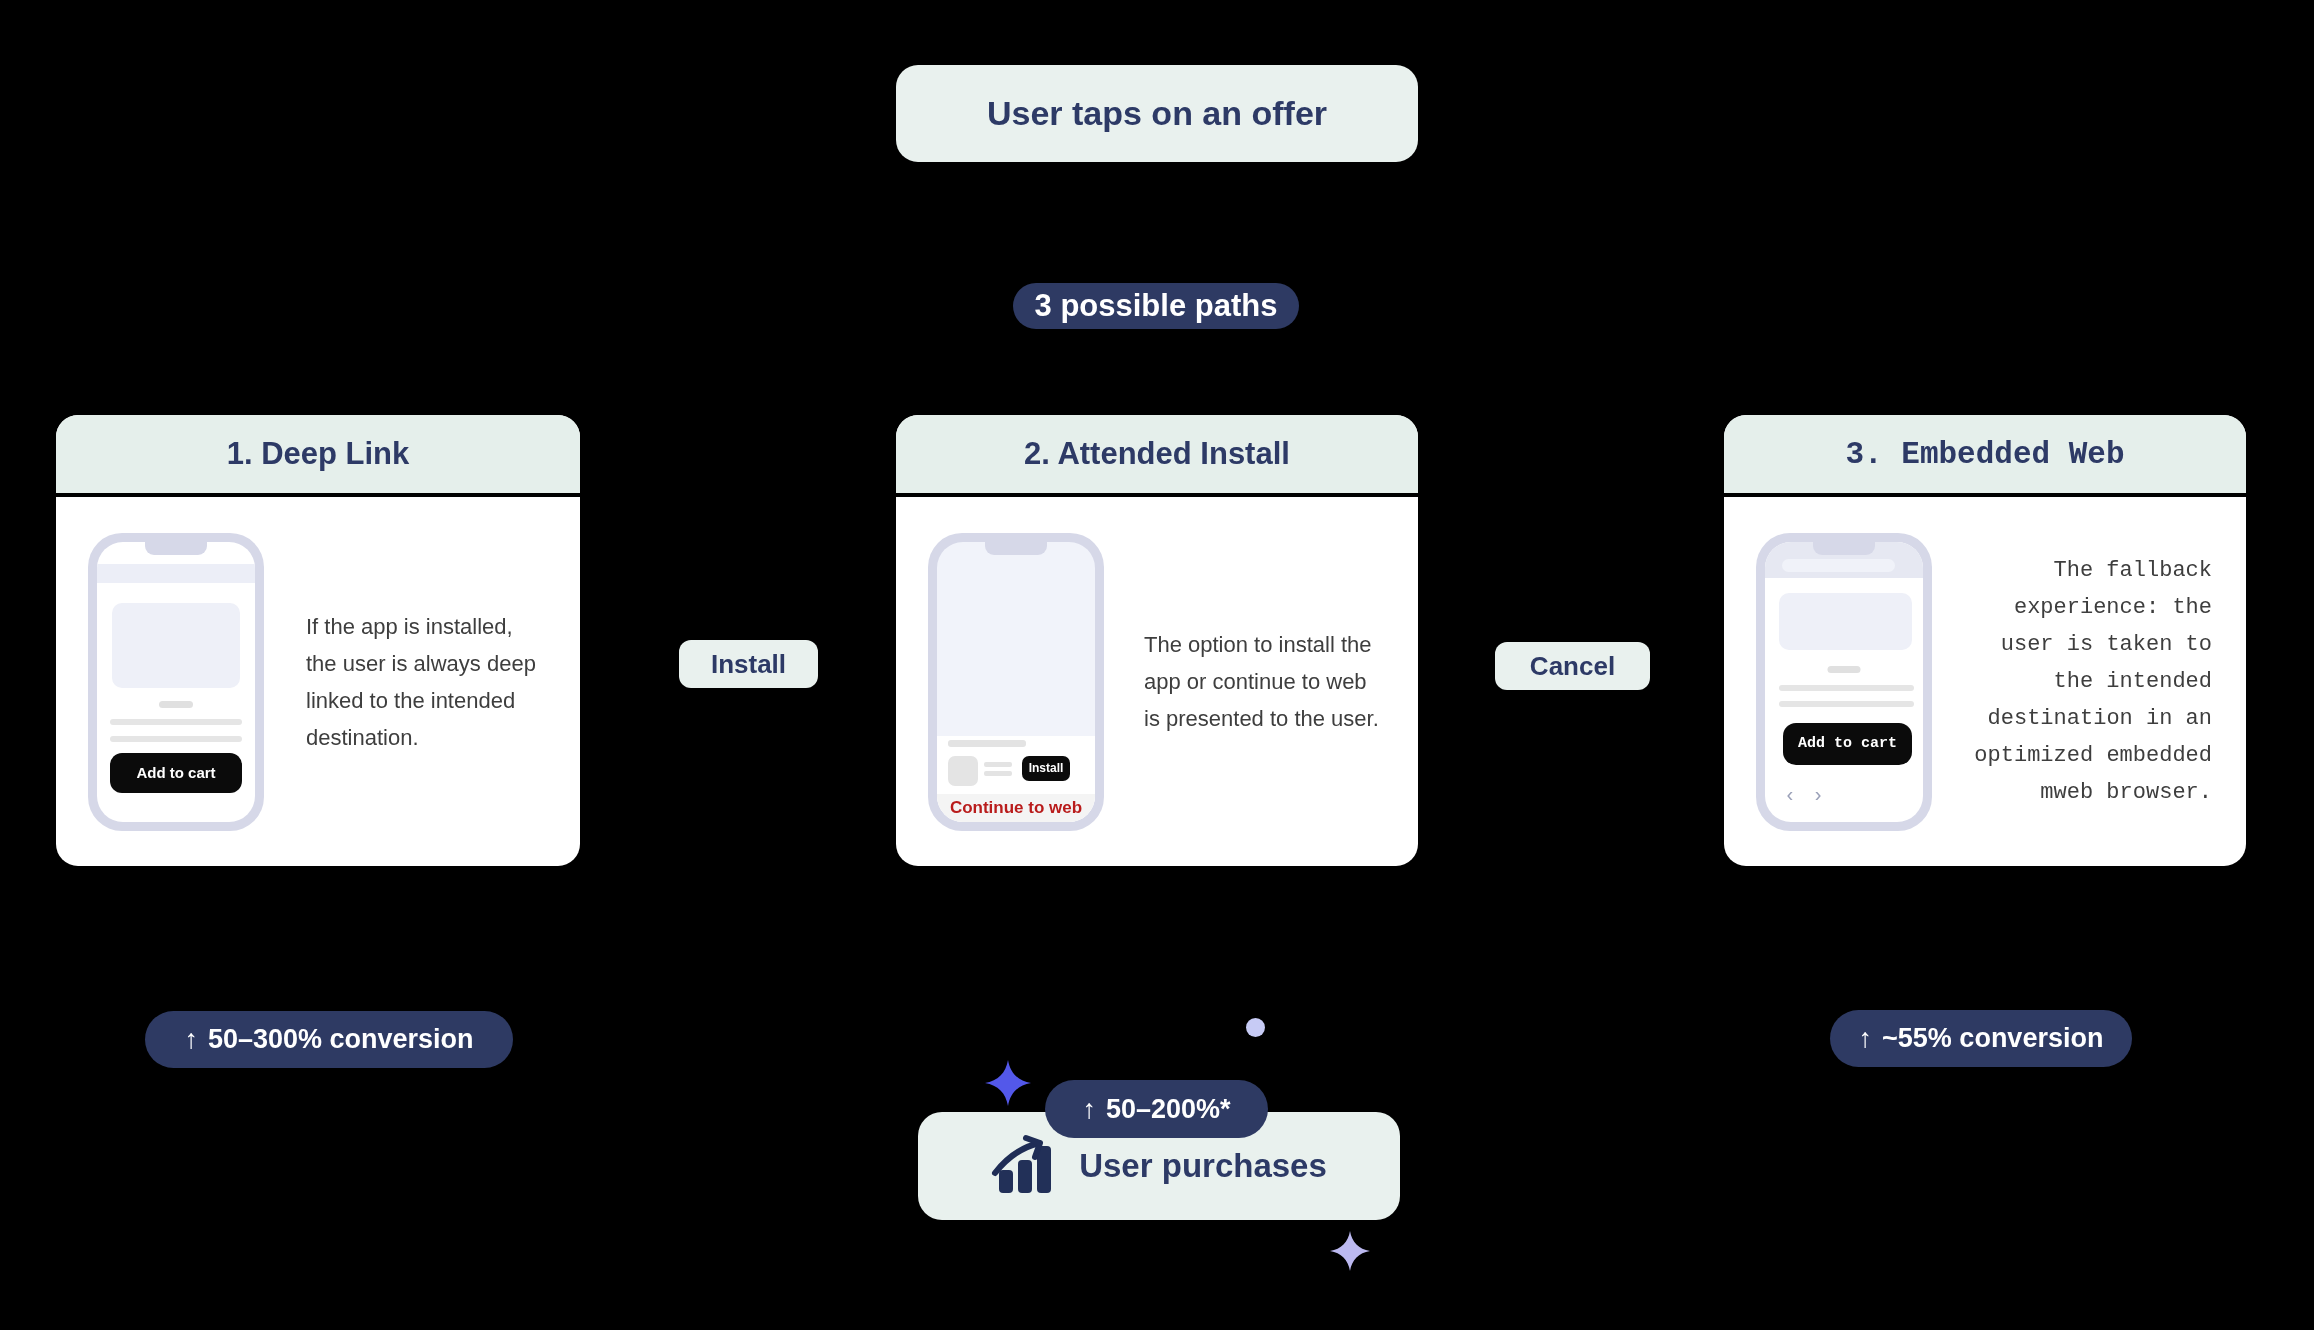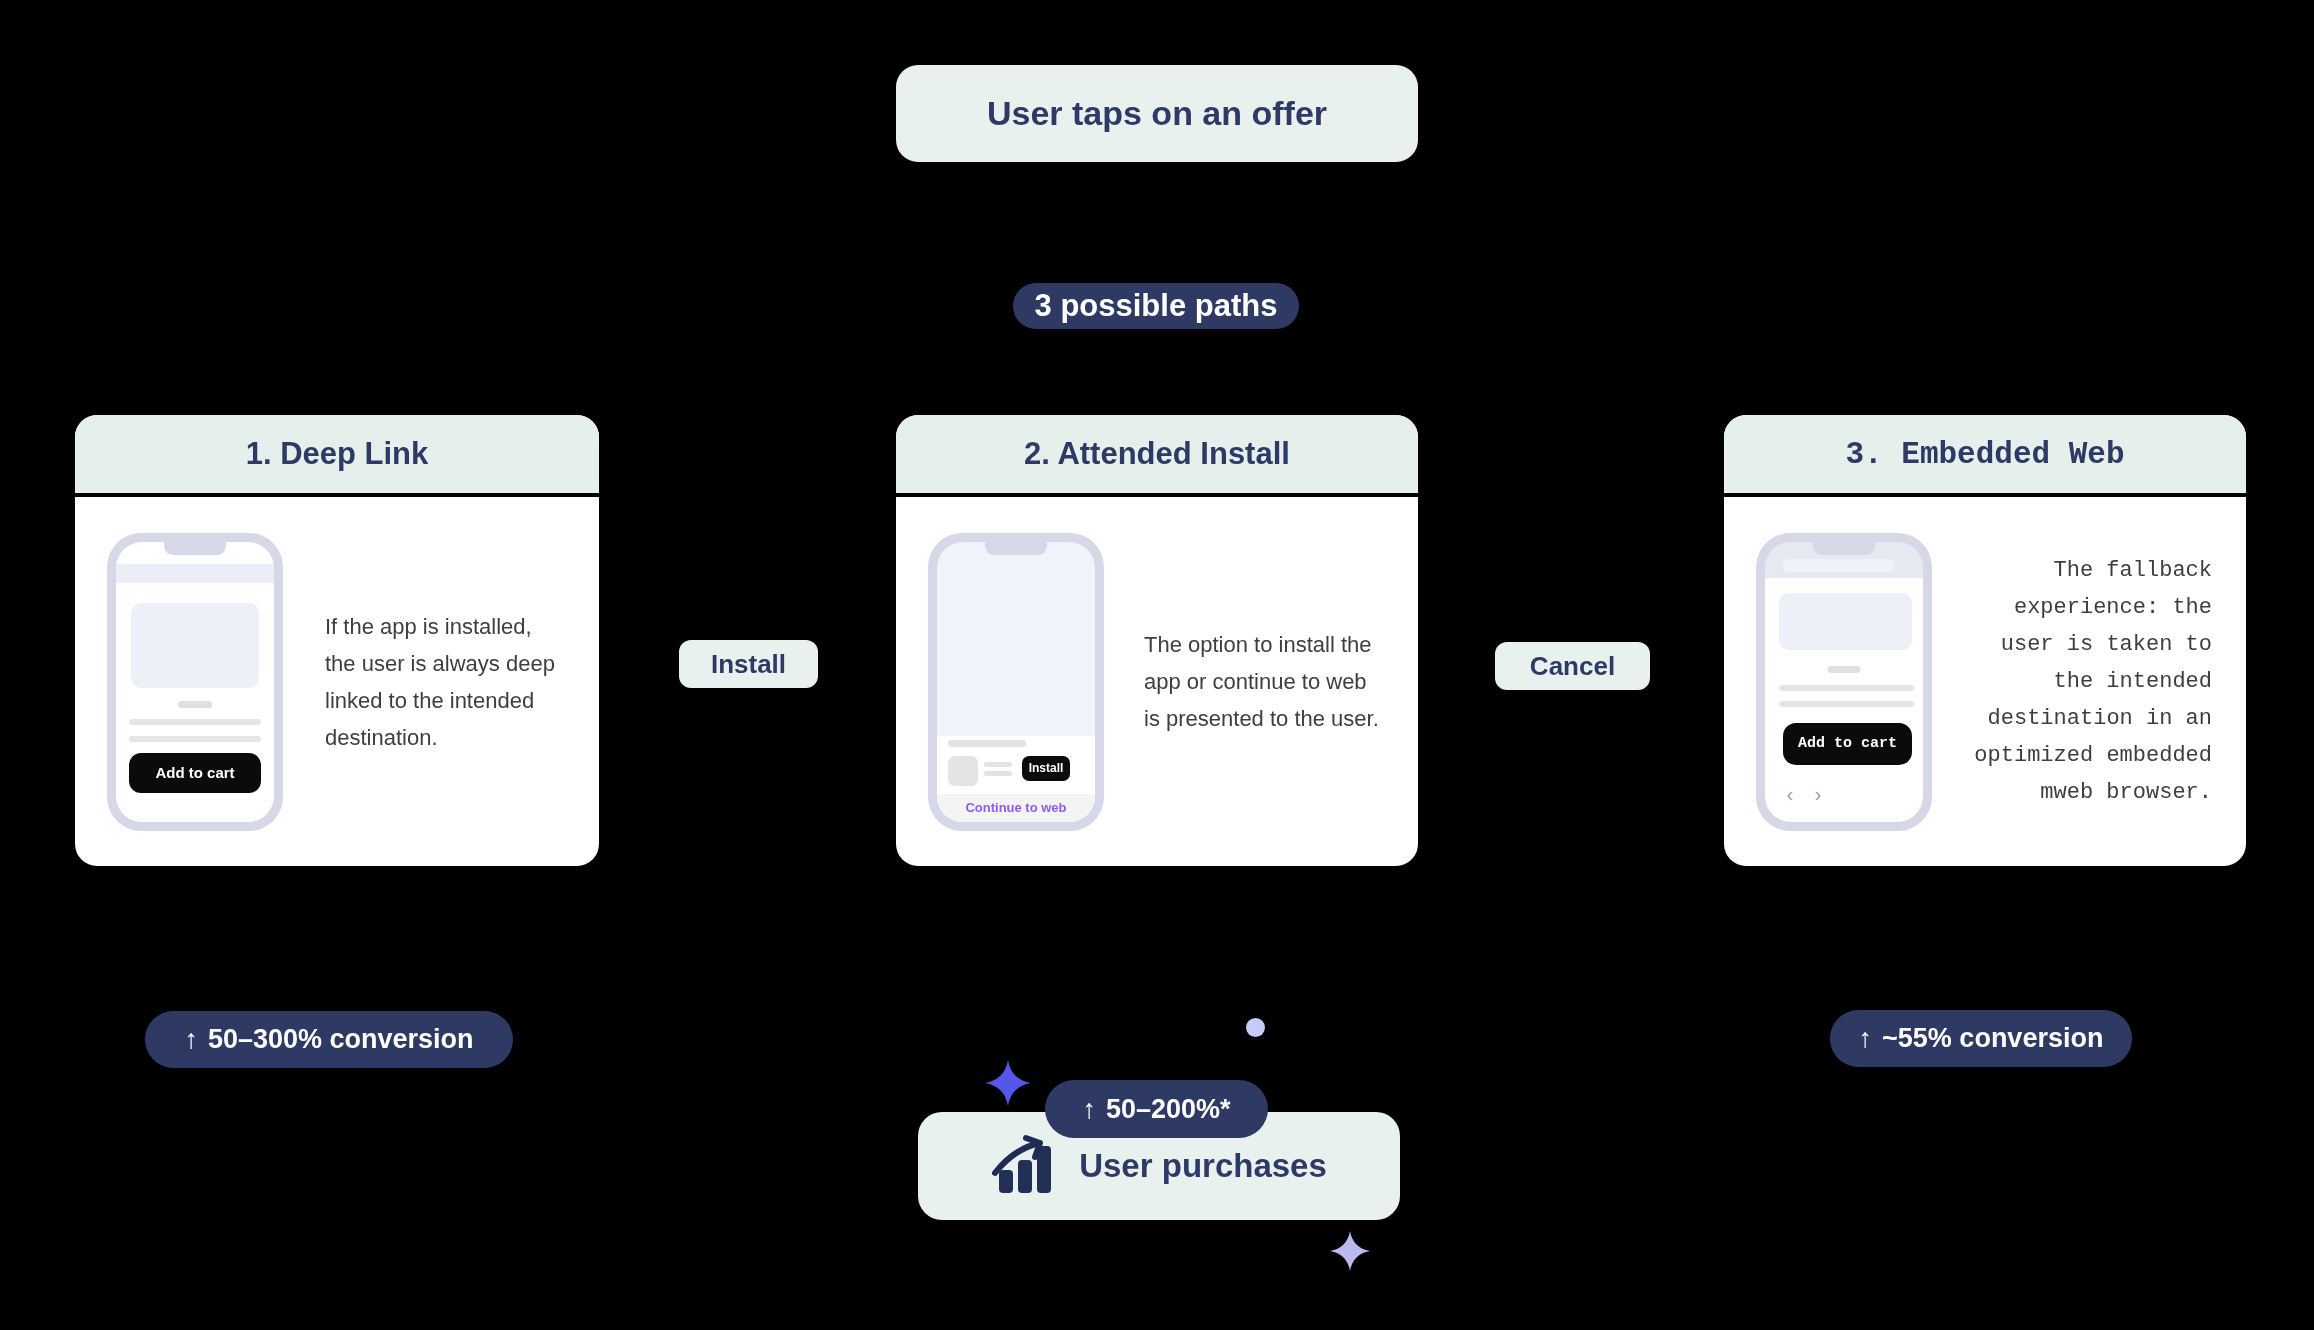--- a/index.html
+++ b/index.html
@@ -18,21 +18,21 @@
   .paths-badge{
     left:1013px;top:283px;width:286px;height:46px;background:#2e3a63;
     border-radius:23px;color:#ffffff;font-size:31px;font-weight:bold;
   }
 
   
   .card{
     top:415px;width:522px;height:451px;background:#ffffff;border-radius:22px;
     display:flex;flex-direction:column;
   }
-  .card-1{left:75px;width:524px;}
+  .card-1{left:56px;width:524px;}
   .card-2{left:896px;}
   .card-3{left:1724px;font-family:Liberation Mono, monospace;}
   .card-header{
     height:78px;flex:none;background:#e5efeb;border-radius:22px 22px 0 0;
     border-bottom:4px solid #000000;color:#2d3a66;font-size:31px;font-weight:bold;
     display:flex;align-items:center;justify-content:center;
   }
   .card-body{
     flex:1;display:flex;align-items:center;padding:0 32px;
   }
@@ -76,21 +76,21 @@
   .p2 .screen{background:#f1f3fa;}
   .p2-sheet{position:absolute;left:0;right:0;top:194px;bottom:0;background:#ffffff;}
   .p2-bar{position:absolute;top:4px;left:11px;width:78px;height:7px;background:#e3e3e3;border-radius:3px;}
   .p2-sq{position:absolute;top:20px;left:11px;width:30px;height:30px;background:#e4e4e4;border-radius:7px;}
   .p2-l1{position:absolute;top:26px;left:47px;width:28px;height:5px;background:#e3e3e3;border-radius:2px;}
   .p2-l2{position:absolute;top:35px;left:47px;width:28px;height:5px;background:#e3e3e3;border-radius:2px;}
   .p2-install{position:absolute;top:20px;left:85px;width:48px;height:25px;border-radius:7px;font-size:12px;}
   .p2-strip{
     position:absolute;left:0;right:0;bottom:0;height:28px;background:#f4f4f4;
     display:flex;align-items:center;justify-content:center;
-    font-size:13px;font-weight:bold;color:#8b5cf6;
+    font-size:17px;font-weight:bold;color:#b91c1c;
   }
 
   
   .p3-band{top:0;height:36px;background:#e6e8f2;}
   .p3-url{position:absolute;top:17px;left:17px;width:113px;height:13px;background:#f0f2f9;border-radius:7px;}
   .p3-block{top:51px;left:14px;right:11px;height:57px;}
   .p3-small{top:124px;left:50%;transform:translateX(-50%);width:33px;height:7px;background:#e0e0e0;}
   .p3-l1{top:143px;left:14px;right:9px;height:6px;}
   .p3-l2{top:159px;left:14px;right:9px;height:6px;}
   .p3-cta{left:18px;right:11px;top:181px;height:42px;border-radius:13px;font-size:15px;}

